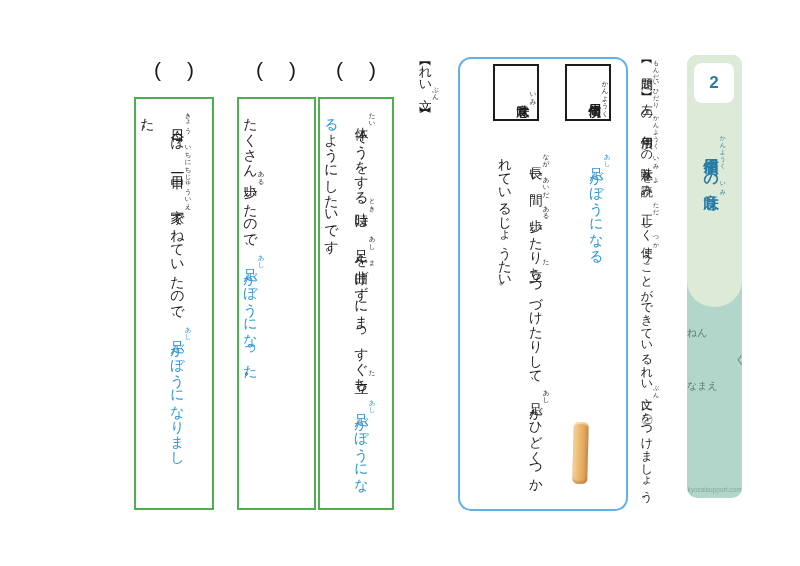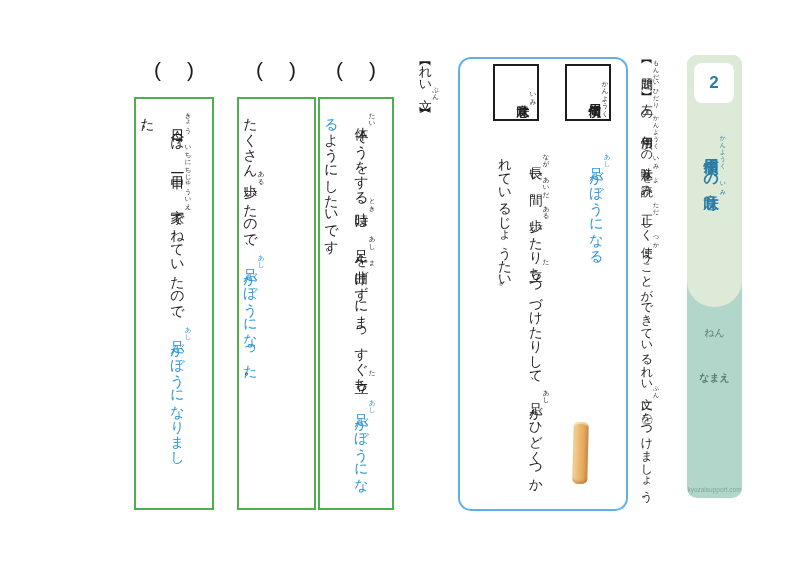--- a/index.html
+++ b/index.html
@@ -14,22 +14,22 @@
   .sidebar{position:absolute;left:687px;top:55px;width:55px;height:443px;
            background:#b2d7ca;border-radius:10px;overflow:hidden;}
   .sidebar-green{position:absolute;left:0;top:0;width:100%;height:252px;background:#dcead7;
                  border-radius:0 0 50% 50% / 0 0 26px 26px;}
   .num-box{position:absolute;left:7px;top:8px;width:40px;height:40px;background:#fff;
            border-radius:8px;display:flex;align-items:center;justify-content:center;
            font-size:17px;font-weight:bold;color:#2a7ca5;}
   .side-title{position:absolute;top:76px;left:50%;transform:translateX(-54%);
               font-size:15px;font-weight:bold;color:#2a7ca5;letter-spacing:1px;}
   .side-title rt{font-size:6px;}
-  .sfield{position:absolute;width:100%;text-align:center;font-size:10px;color:#5c7b71;}
-  .f1{top:271px;} .f2{top:298px;margin-left:48px;} .f3{top:316px;font-weight:bold;}
+  .sfield{position:absolute;width:100%;text-align:left;font-size:10px;color:#5c7b71;}
+  .f1{top:271px;} .f2{top:298px;margin-left:48px;} .f3{top:324px;}
   .site{position:absolute;bottom:5px;width:100%;text-align:center;font-size:6.5px;color:#7ea89b;}
 
   
   .mondai{position:absolute;left:641px;top:56px;height:468px;font-size:12px;
           letter-spacing:-0.8px;line-height:1.0;}
   .mondai rt{font-size:6px;}
 
   
   .refbox{position:absolute;left:458px;top:57px;width:170px;height:454px;
           border:2.5px solid #63b0e8;border-radius:13px;background:#fff;box-sizing:border-box;}

